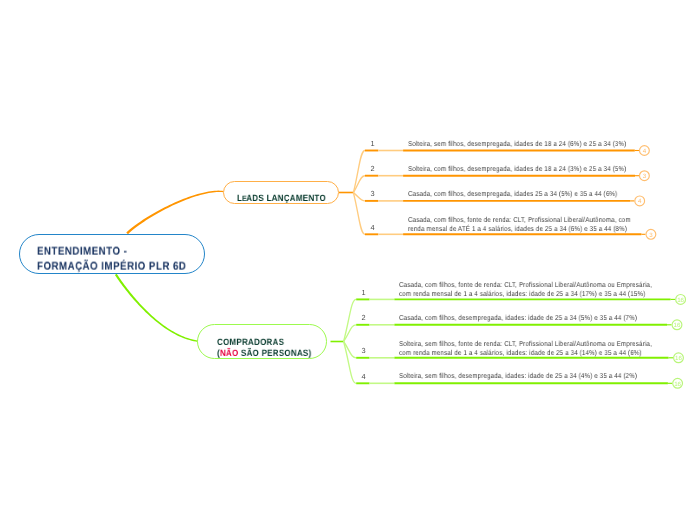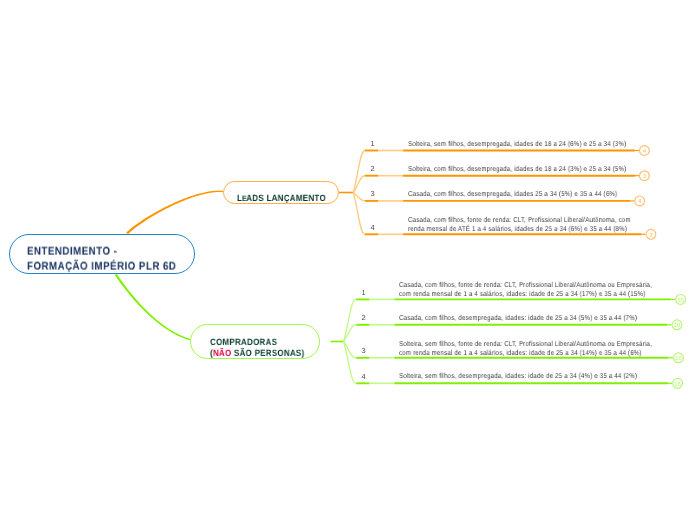--- a/index.html
+++ b/index.html
@@ -1,25 +1,25 @@
 <!DOCTYPE html>
 <html><head>
 <meta charset="utf-8">
 <style>
   html,body{margin:0;padding:0;background:#fff;}
   body{width:696px;height:520px;font-family:"Liberation Sans",sans-serif;overflow:hidden;position:relative;-webkit-font-smoothing:antialiased;text-rendering:geometricPrecision;}
   #stage{position:absolute;left:0;top:0;width:696px;height:520px;}
   svg.layer{position:absolute;left:0;top:0;width:696px;height:520px;overflow:visible;}
   .node{position:absolute;box-sizing:border-box;border-radius:999px;background:#ffffff;display:flex;align-items:flex-end;}
   .node-txt{font-weight:700;letter-spacing:.01em;white-space:nowrap;will-change:transform;}
-  #root-node{left:9px;top:234px;width:186px;height:40px;border:1.35px solid #2385C9;padding-left:17px;}
+  #root-node{left:19px;top:234px;width:186px;height:40px;border:1.35px solid #2385C9;padding-left:17px;}
   #root-node .node-txt{font-size:11.3px;color:#15305e;line-height:15.1px;letter-spacing:0.55px;transform:scaleX(0.862) translateY(1.6px);transform-origin:0 50%;}
   #leads-node{left:223px;top:180.5px;width:116px;height:23.5px;border:1.35px solid #FFAF47;padding-left:13px;}
   #leads-node .node-txt{font-size:9.1px;color:#07392c;letter-spacing:0.3px;transform:scaleX(0.882);transform-origin:0 50%;}
-  #comp-node{left:190px;top:323.5px;width:130px;height:35.5px;border:1.6px solid #9CFA4E;padding-left:18.5px;}
+  #comp-node{left:197px;top:323.5px;width:130px;height:35.5px;border:1.6px solid #9CFA4E;padding-left:18.5px;}
   #comp-node .node-txt{font-size:9.1px;color:#07392c;line-height:11.2px;letter-spacing:0.35px;transform:scaleX(0.872) translateY(0.9px);transform-origin:0 50%;}
   .nao{color:#E6003E;}
   .smallE{font-size:0.86em;letter-spacing:-0.08em;}
   .leaf-num{position:absolute;font-size:7.4px;color:#4a4a4a;font-weight:400;text-align:center;width:13.3px;line-height:8px;will-change:transform;}
   .leaf-txt{position:absolute;font-size:7.1px;color:#3b3b3b;line-height:8.9px;white-space:nowrap;letter-spacing:0.2px;transform:scaleX(0.868);transform-origin:0 0;will-change:transform;}
 </style>
 </head>
 <body>
 
 <div id="stage">

